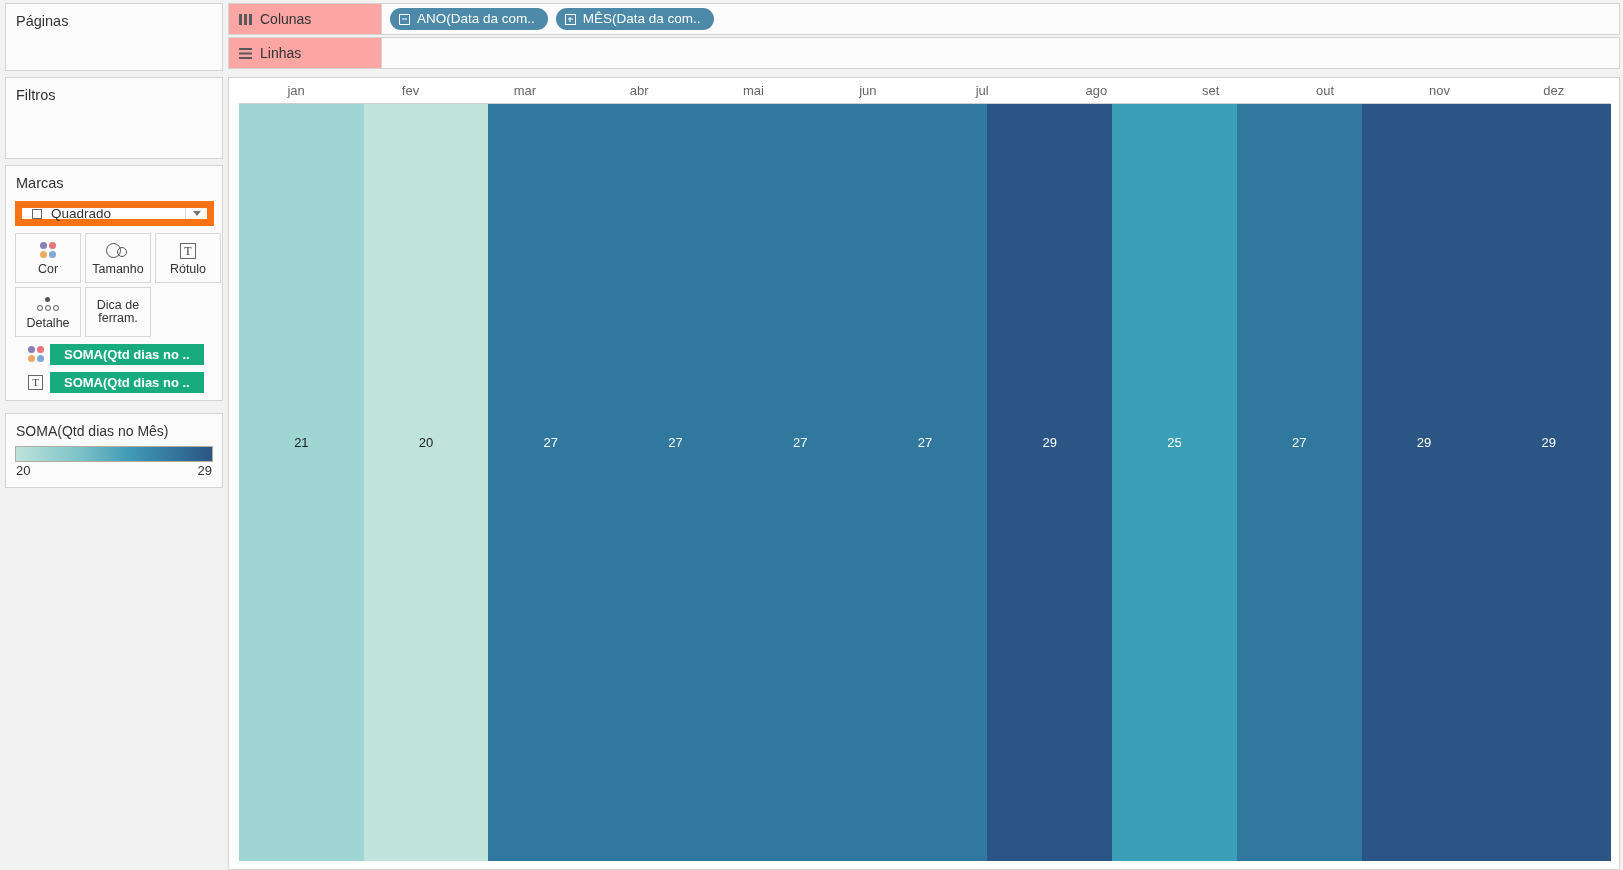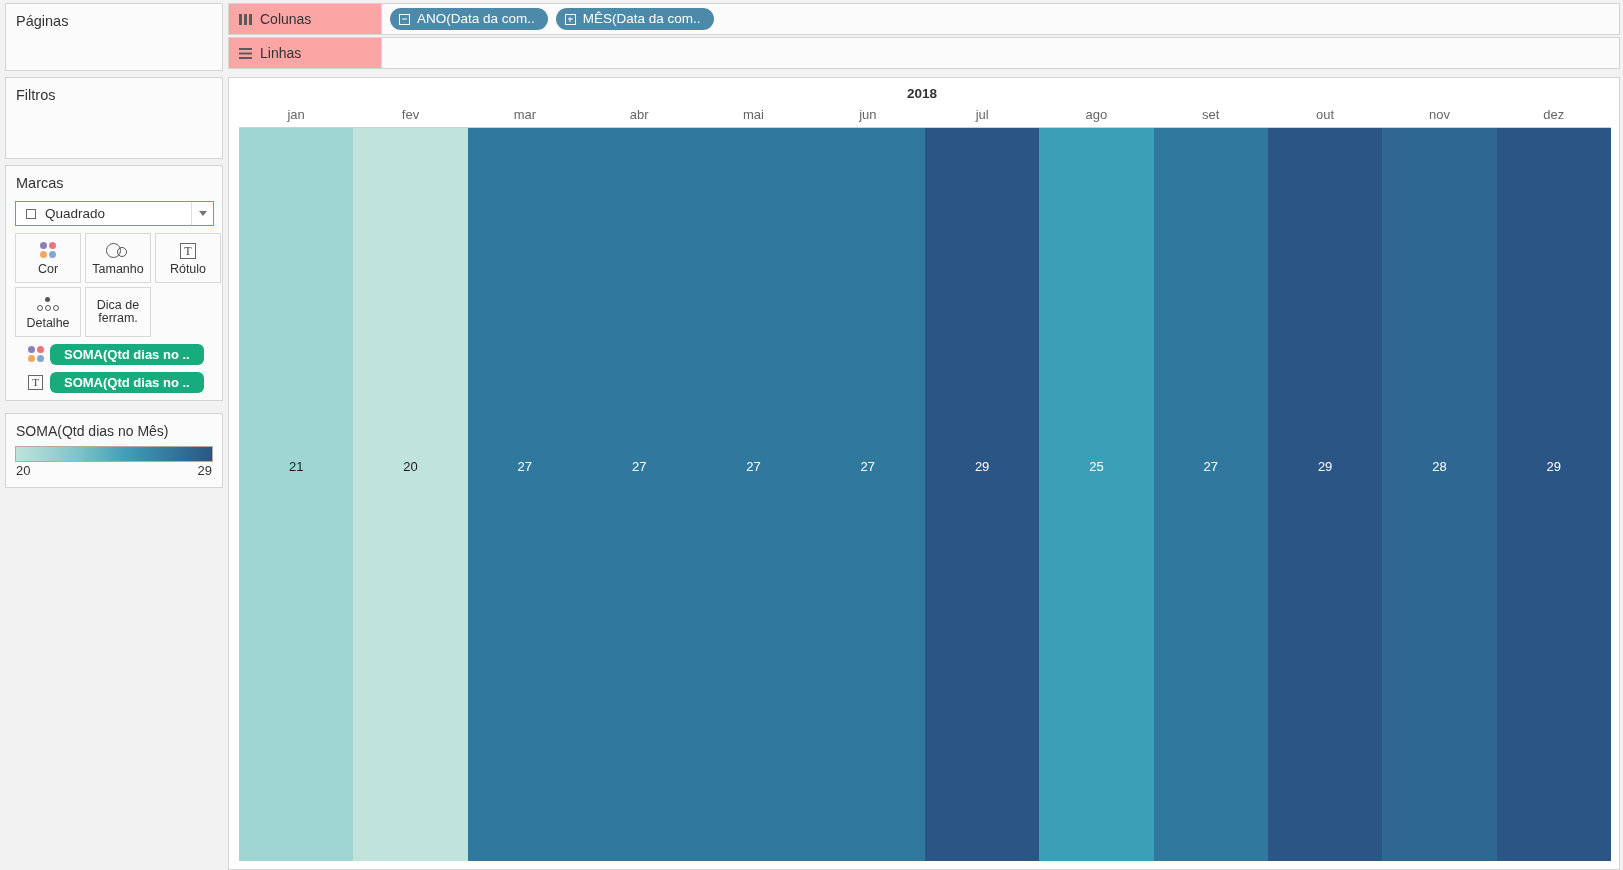--- a/index.html
+++ b/index.html
@@ -46,21 +46,21 @@
 
   .pages-card { height: 68px; }
   .filtros-card { height: 82px; }
 
   .marcas-card { padding-bottom: 7px; }
 
   
   .mark-type {
     margin: 10px 8px 0 9px;
     height: 25px;
-    border: 1px solid #f97316;
+    border: 7px solid #f97316;
     background: #ffffff;
     display: flex;
     align-items: center;
     font-size: 13.5px;
     color: #333;
     position: relative;
   }
   .mark-type .sq-glyph {
     width: 10px; height: 10px;
     border: 1.3px solid #6a6a6a;
@@ -150,21 +150,21 @@
   
   .pill-row {
     display: flex;
     align-items: center;
     margin: 7px 0 0 22px;
   }
   .pill-row .pr-ico { width: 22px; display:flex; align-items:center; justify-content:flex-start; }
   .pill {
     background: #17ab7d;
     color: #ffffff;
-    border-radius: 6px;
+    border-radius: 0;
     height: 21px;
     line-height: 21px;
     padding: 0 14px;
     font-size: 13px;
     font-weight: bold;
     white-space: nowrap;
     display: inline-block;
   }
   .pill-row .tbox { width: 15px; height: 15px; font-size: 11px; }
 
@@ -459,23 +459,20 @@
             <rect x="0" y="4.5" width="13" height="2" fill="#5a5a5a"></rect>
             <rect x="0" y="9" width="13" height="2" fill="#5a5a5a"></rect>
           </svg>
         </span>
         <span>Linhas</span>
       </div>
       <div class="shelf-field"></div>
     </div>
 
     <div class="view">
-      <div class="year-row">
-        <span class="year-label">2018</span>
-      </div>
       <div class="months-row" id="months-row">
           <div class="month-cell">jan</div>
           <div class="month-cell">fev</div>
           <div class="month-cell">mar</div>
           <div class="month-cell">abr</div>
           <div class="month-cell">mai</div>
           <div class="month-cell">jun</div>
           <div class="month-cell">jul</div>
           <div class="month-cell">ago</div>
           <div class="month-cell">set</div>
@@ -507,23 +504,20 @@
           </div>
           <div class="bar-cell" style="background: rgb(59, 159, 184);">
             <div class="bar-value" style="color: rgb(255, 255, 255);">25</div>
           </div>
           <div class="bar-cell" style="background: rgb(49, 120, 159);">
             <div class="bar-value" style="color: rgb(255, 255, 255);">27</div>
           </div>
           <div class="bar-cell" style="background: rgb(43, 85, 132);">
             <div class="bar-value" style="color: rgb(255, 255, 255);">29</div>
           </div>
-          <div class="bar-cell" style="background: rgb(47, 103, 147);">
-            <div class="bar-value" style="color: rgb(255, 255, 255);">28</div>
-          </div>
           <div class="bar-cell" style="background: rgb(43, 85, 132);">
             <div class="bar-value" style="color: rgb(255, 255, 255);">29</div>
           </div>
         </div>
     </div>
 
   </div>
 </div>
 
 </body></html>

